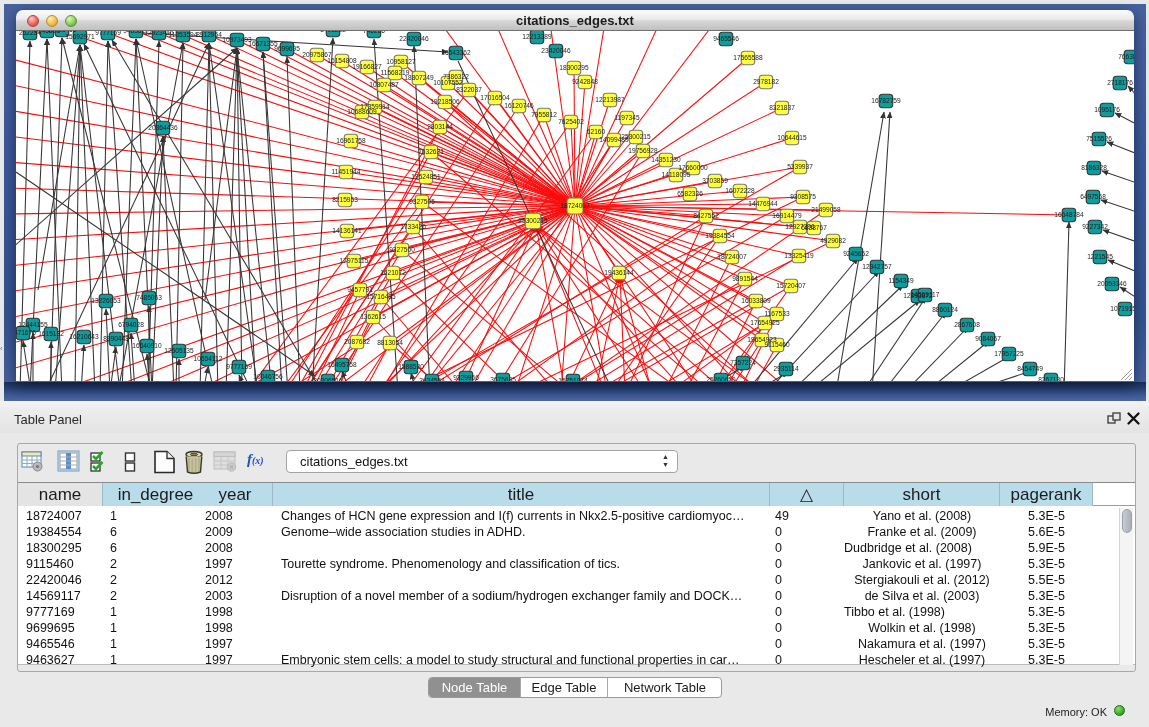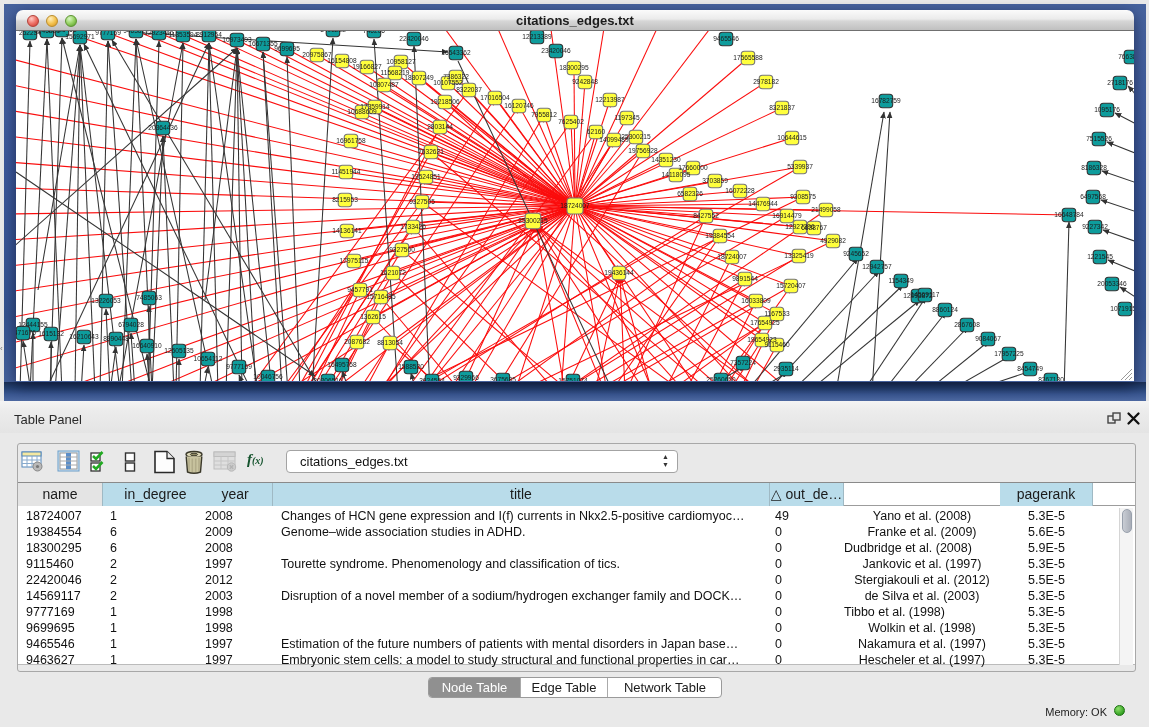--- a/index.html
+++ b/index.html
@@ -16,21 +16,21 @@
 #canvas { position:absolute; left:0; top:21px; width:1118px; height:350px; background:#fff; overflow:hidden; }
 #shadowband { position:absolute; left:4px; top:382px; width:1142px; height:19px;
   background:linear-gradient(180deg,#1b2f55 0%,#244070 30%,#3a5791 65%,#4d69a2 100%); }
 #tphead { position:absolute; left:0; top:401px; width:1149px; height:32px;
   background:linear-gradient(180deg,#f4f4f4 0%,#ececec 30%,#e4e4e4 100%); }
 #tphead .t { position:absolute; left:14px; top:11px; font-size:13px; color:#2a2a2a; }
 #panelbox { position:absolute; left:17px; top:443px; width:1119px; height:229px;
   border:1px solid #a8a8a8; border-radius:3px; background:#e9e9e9; }
 #thead { position:absolute; left:18px; top:482px; width:1117px; height:24px;
   background:#fff; border-top:1px solid #8a8a8a; border-bottom:1px solid #9c9c9c; }
-.hcell { position:absolute; top:0; height:24px; font-size:14px; color:#1b1b1b;
+.hcell { position:absolute; top:0; height:24px; font-size:17px; color:#1b1b1b;
   text-align:center; line-height:23px; border-right:1px solid #9fb9c4; background:#b9dcea; }
 #tbody { position:absolute; left:18px; top:506px; width:1117px; height:159px; background:#fff; border-bottom:1px solid #bbb;}
 .trow { position:absolute; left:0; width:1149px; height:16px; }
 .trow span { position:absolute; font-size:12.5px; color:#111; line-height:16px; }
 #tabs { position:absolute; left:428px; top:677px; width:294px; height:21px;
   border:1px solid #9a9a9a; border-radius:4px; background:#fff; }
 .seg { position:absolute; top:0; height:19px; font-size:13px; line-height:19px; text-align:center; color:#1b1b1b; }
 #mem { position:absolute; right:42px; top:706px; font-size:11px; color:#222; }
 #memdot { position:absolute; right:24px; top:705px; width:11px; height:11px; border-radius:50%;
   background:radial-gradient(circle at 35% 30%, #8ee06b, #2f9e1f 75%); border:1px solid #1c6f12; }
@@ -664,29 +664,30 @@
   </svg>
 <svg class="icon" style="left:213px" width="25" height="23" viewBox="0 0 25 23">
     <g opacity="0.55">
       <rect x="1" y="2" width="21" height="17" fill="#d8d8d8" stroke="#9a9a9a"></rect>
       <rect x="1" y="2" width="21" height="4.5" fill="#c4c4c4" stroke="#9a9a9a"></rect>
       <path d="M1 11 H22 M1 15 H22 M8 6.5 V19 M15 6.5 V19" stroke="#aaa"></path>
       <circle cx="18.5" cy="17" r="4.2" fill="#b5b5b5" stroke="#909090"></circle>
       <path d="M16.8 15.3 l3.4 3.4 M20.2 15.3 l-3.4 3.4" stroke="#888" stroke-width="1.3"></path>
     </g>
   </svg>
-<div class="icon" style="left:247px; top:451px; width:26px; font-size:15px; color:#14532d; font-style:italic; font-family:'Liberation Serif',serif; font-weight:bold;">f<span style="font-size:10px">(x)</span></div>
+<div class="icon" style="left:247px; top:451px; width:26px; font-size:15px; color:#1d4ed8; font-style:italic; font-family:'Liberation Serif',serif; font-weight:bold;">f<span style="font-size:10px">(x)</span></div>
 <div id="combo">citations_edges.txt<div class="st">▲<br>▼</div></div>
 
 <div id="thead">
   <div class="hcell" style="left:0; width:85px; background:#e4e4e4 !important;">name</div>
   <div class="hcell" style="left:85px; width:106px;">in_degree</div>
   <div class="hcell" style="left:180px; width:75px;">year</div>
   <div class="hcell" style="left:255px; width:497px;">title</div>
   <div class="hcell" style="left:752px; width:74px;">△ out_de…</div>
+  <div class="hcell" style="left:826px; width:156px;">short</div>
   <div class="hcell" style="left:982px; width:93px;">pagerank</div>
 </div>
 <div id="tbody"></div>
 <div class="trow" style="top:508px">
 <span style="left:26px">18724007</span>
     <span style="left:110px">1</span>
     <span style="left:205px">2008</span>
     <span class="ct" style="left:281px;width:486px;overflow:hidden;white-space:nowrap">Changes of HCN gene expression and I(f) currents in Nkx2.5-positive cardiomyoc…</span>
     <span style="left:775px">49</span>
     <span class="cc" style="left:844px;width:156px;text-align:center">Yano et al. (2008)</span>
@@ -748,21 +749,20 @@
     <span style="left:110px">1</span>
     <span style="left:205px">1998</span>
     <span style="left:775px">0</span>
     <span class="cc" style="left:844px;width:156px;text-align:center">Wolkin et al. (1998)</span>
     <span class="cc" style="left:1000px;width:93px;text-align:center">5.3E-5</span>
   </div>
 <div class="trow" style="top:636px">
 <span style="left:26px">9465546</span>
     <span style="left:110px">1</span>
     <span style="left:205px">1997</span>
-    <span class="ct" style="left:281px;width:486px;overflow:hidden;white-space:nowrap">Estimation of the future numbers of patients with mental disorders in Japan base…</span>
     <span style="left:775px">0</span>
     <span class="cc" style="left:844px;width:156px;text-align:center">Nakamura et al. (1997)</span>
     <span class="cc" style="left:1000px;width:93px;text-align:center">5.3E-5</span>
   </div>
 <div class="trow" style="top:652px">
 <span style="left:26px">9463627</span>
     <span style="left:110px">1</span>
     <span style="left:205px">1997</span>
     <span class="ct" style="left:281px;width:486px;overflow:hidden;white-space:nowrap">Embryonic stem cells: a model to study structural and functional properties in car…</span>
     <span style="left:775px">0</span>

